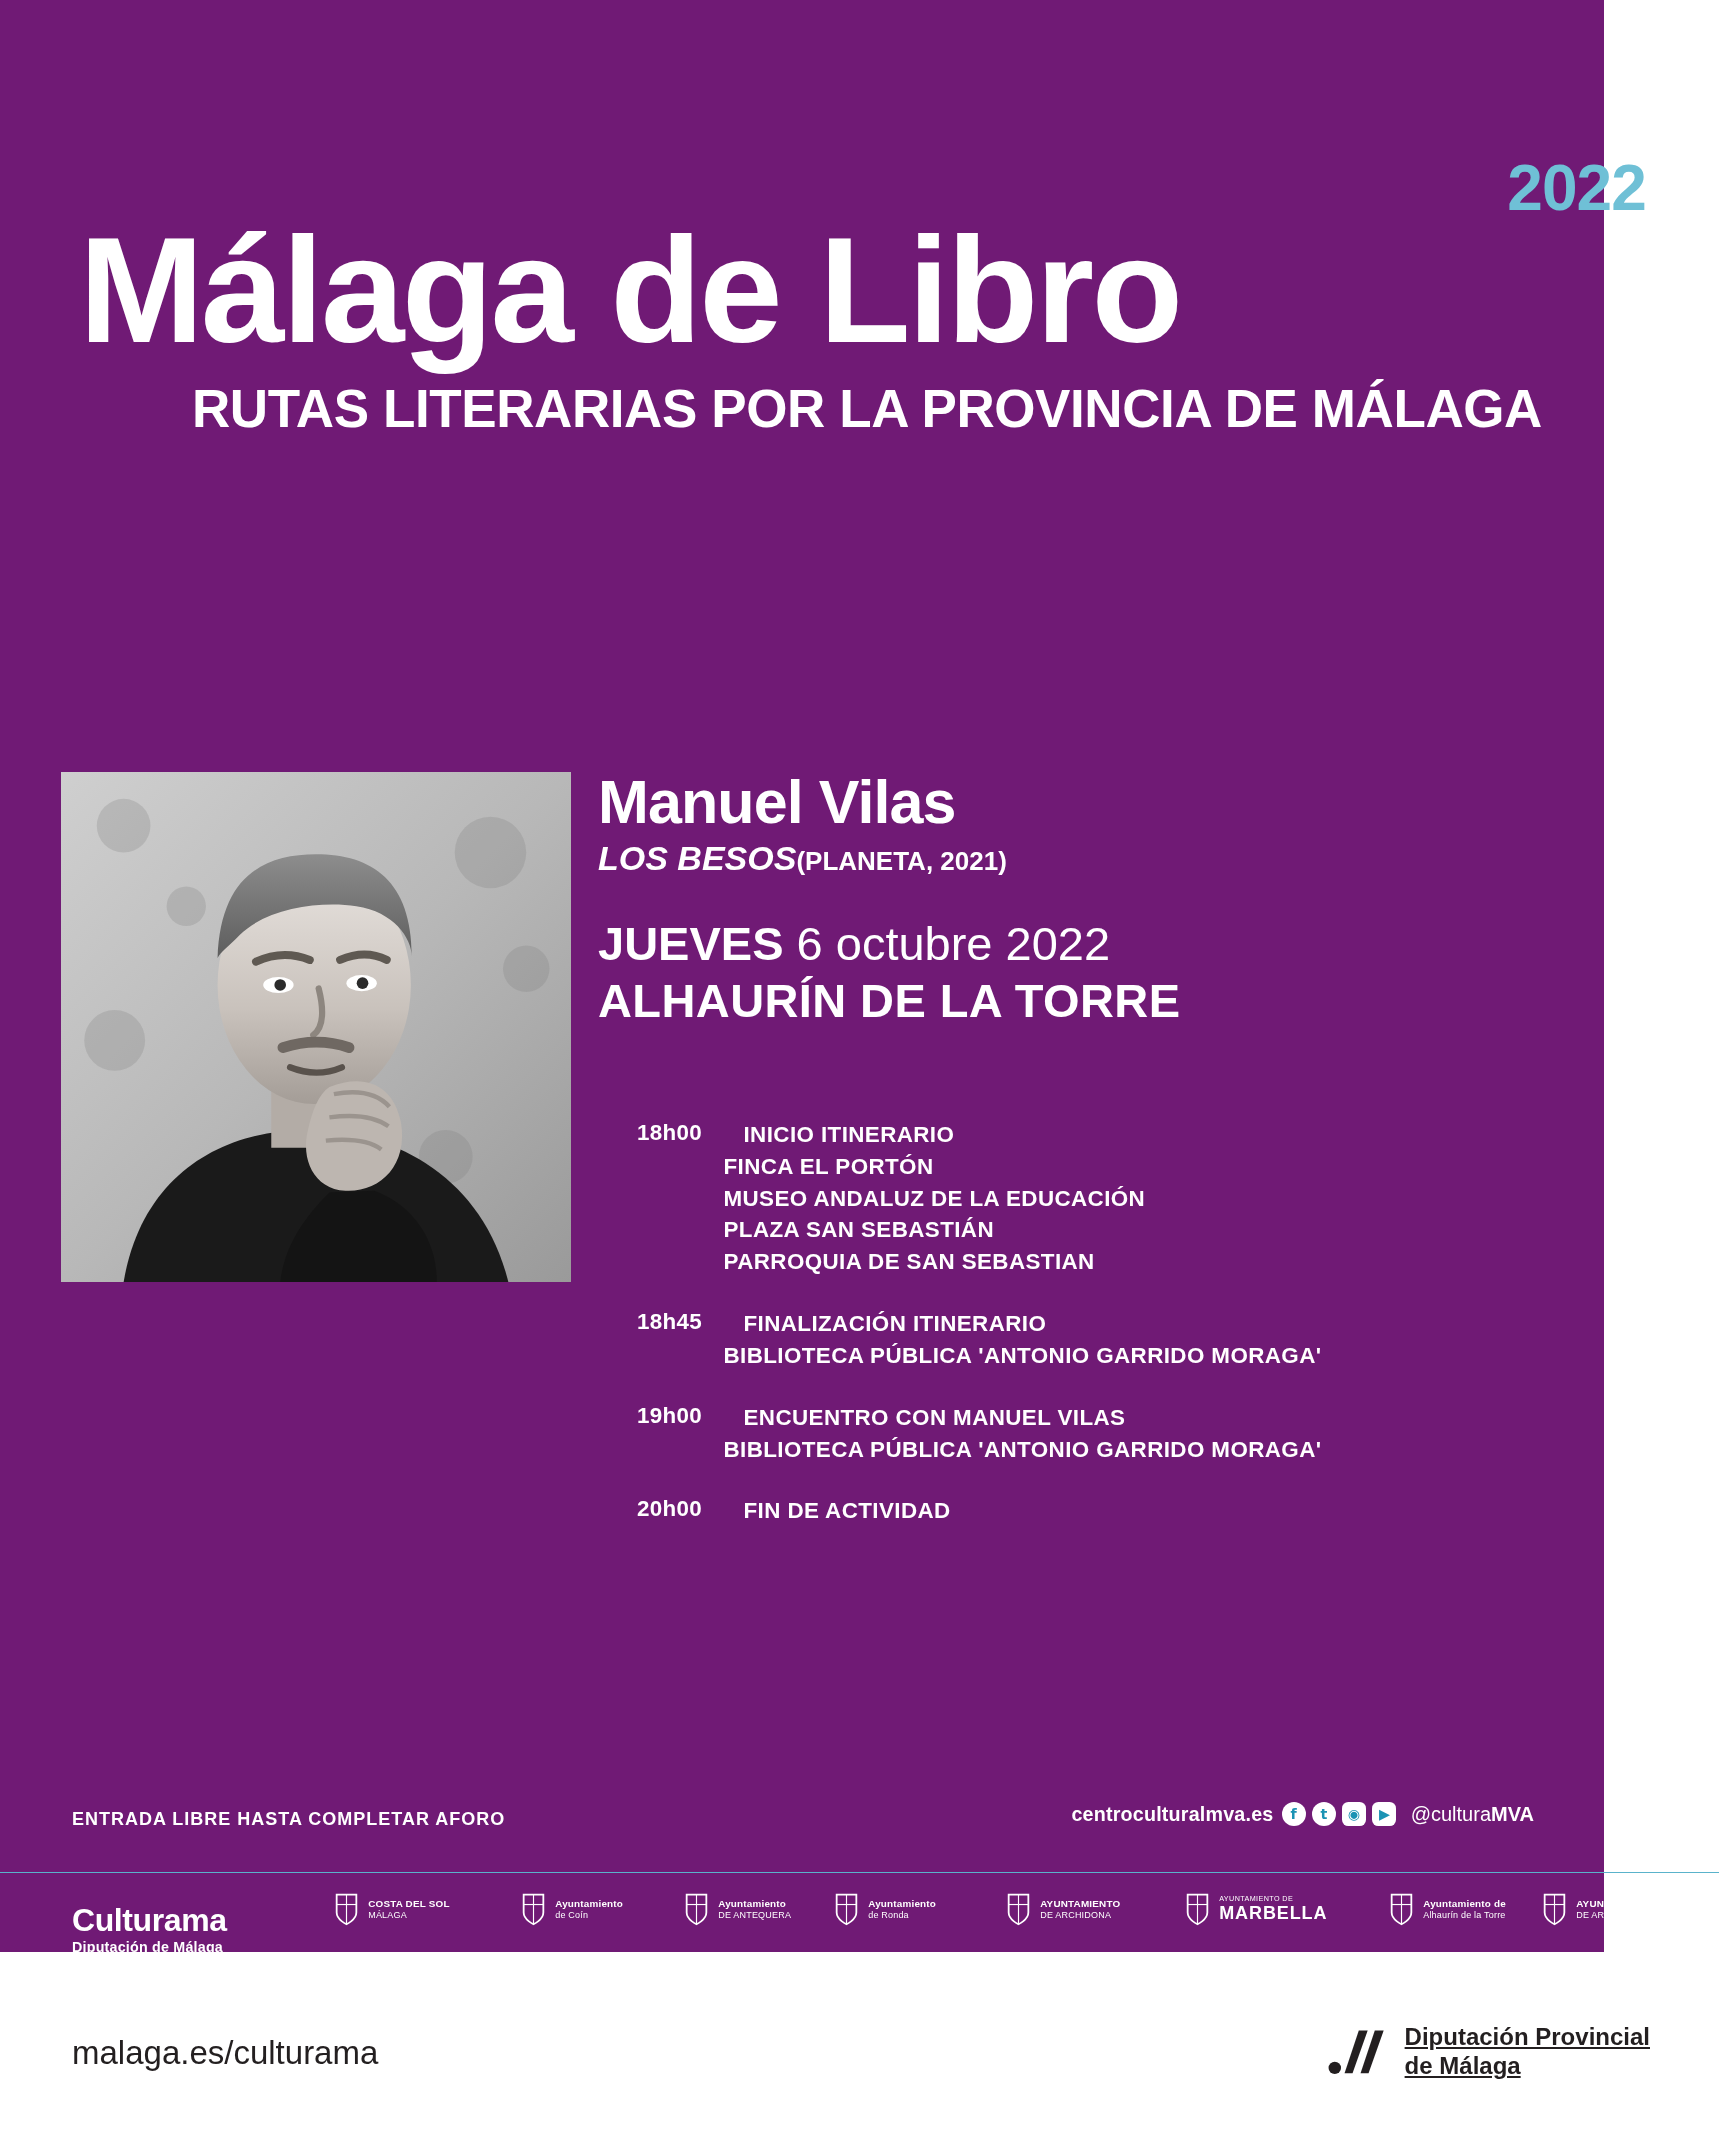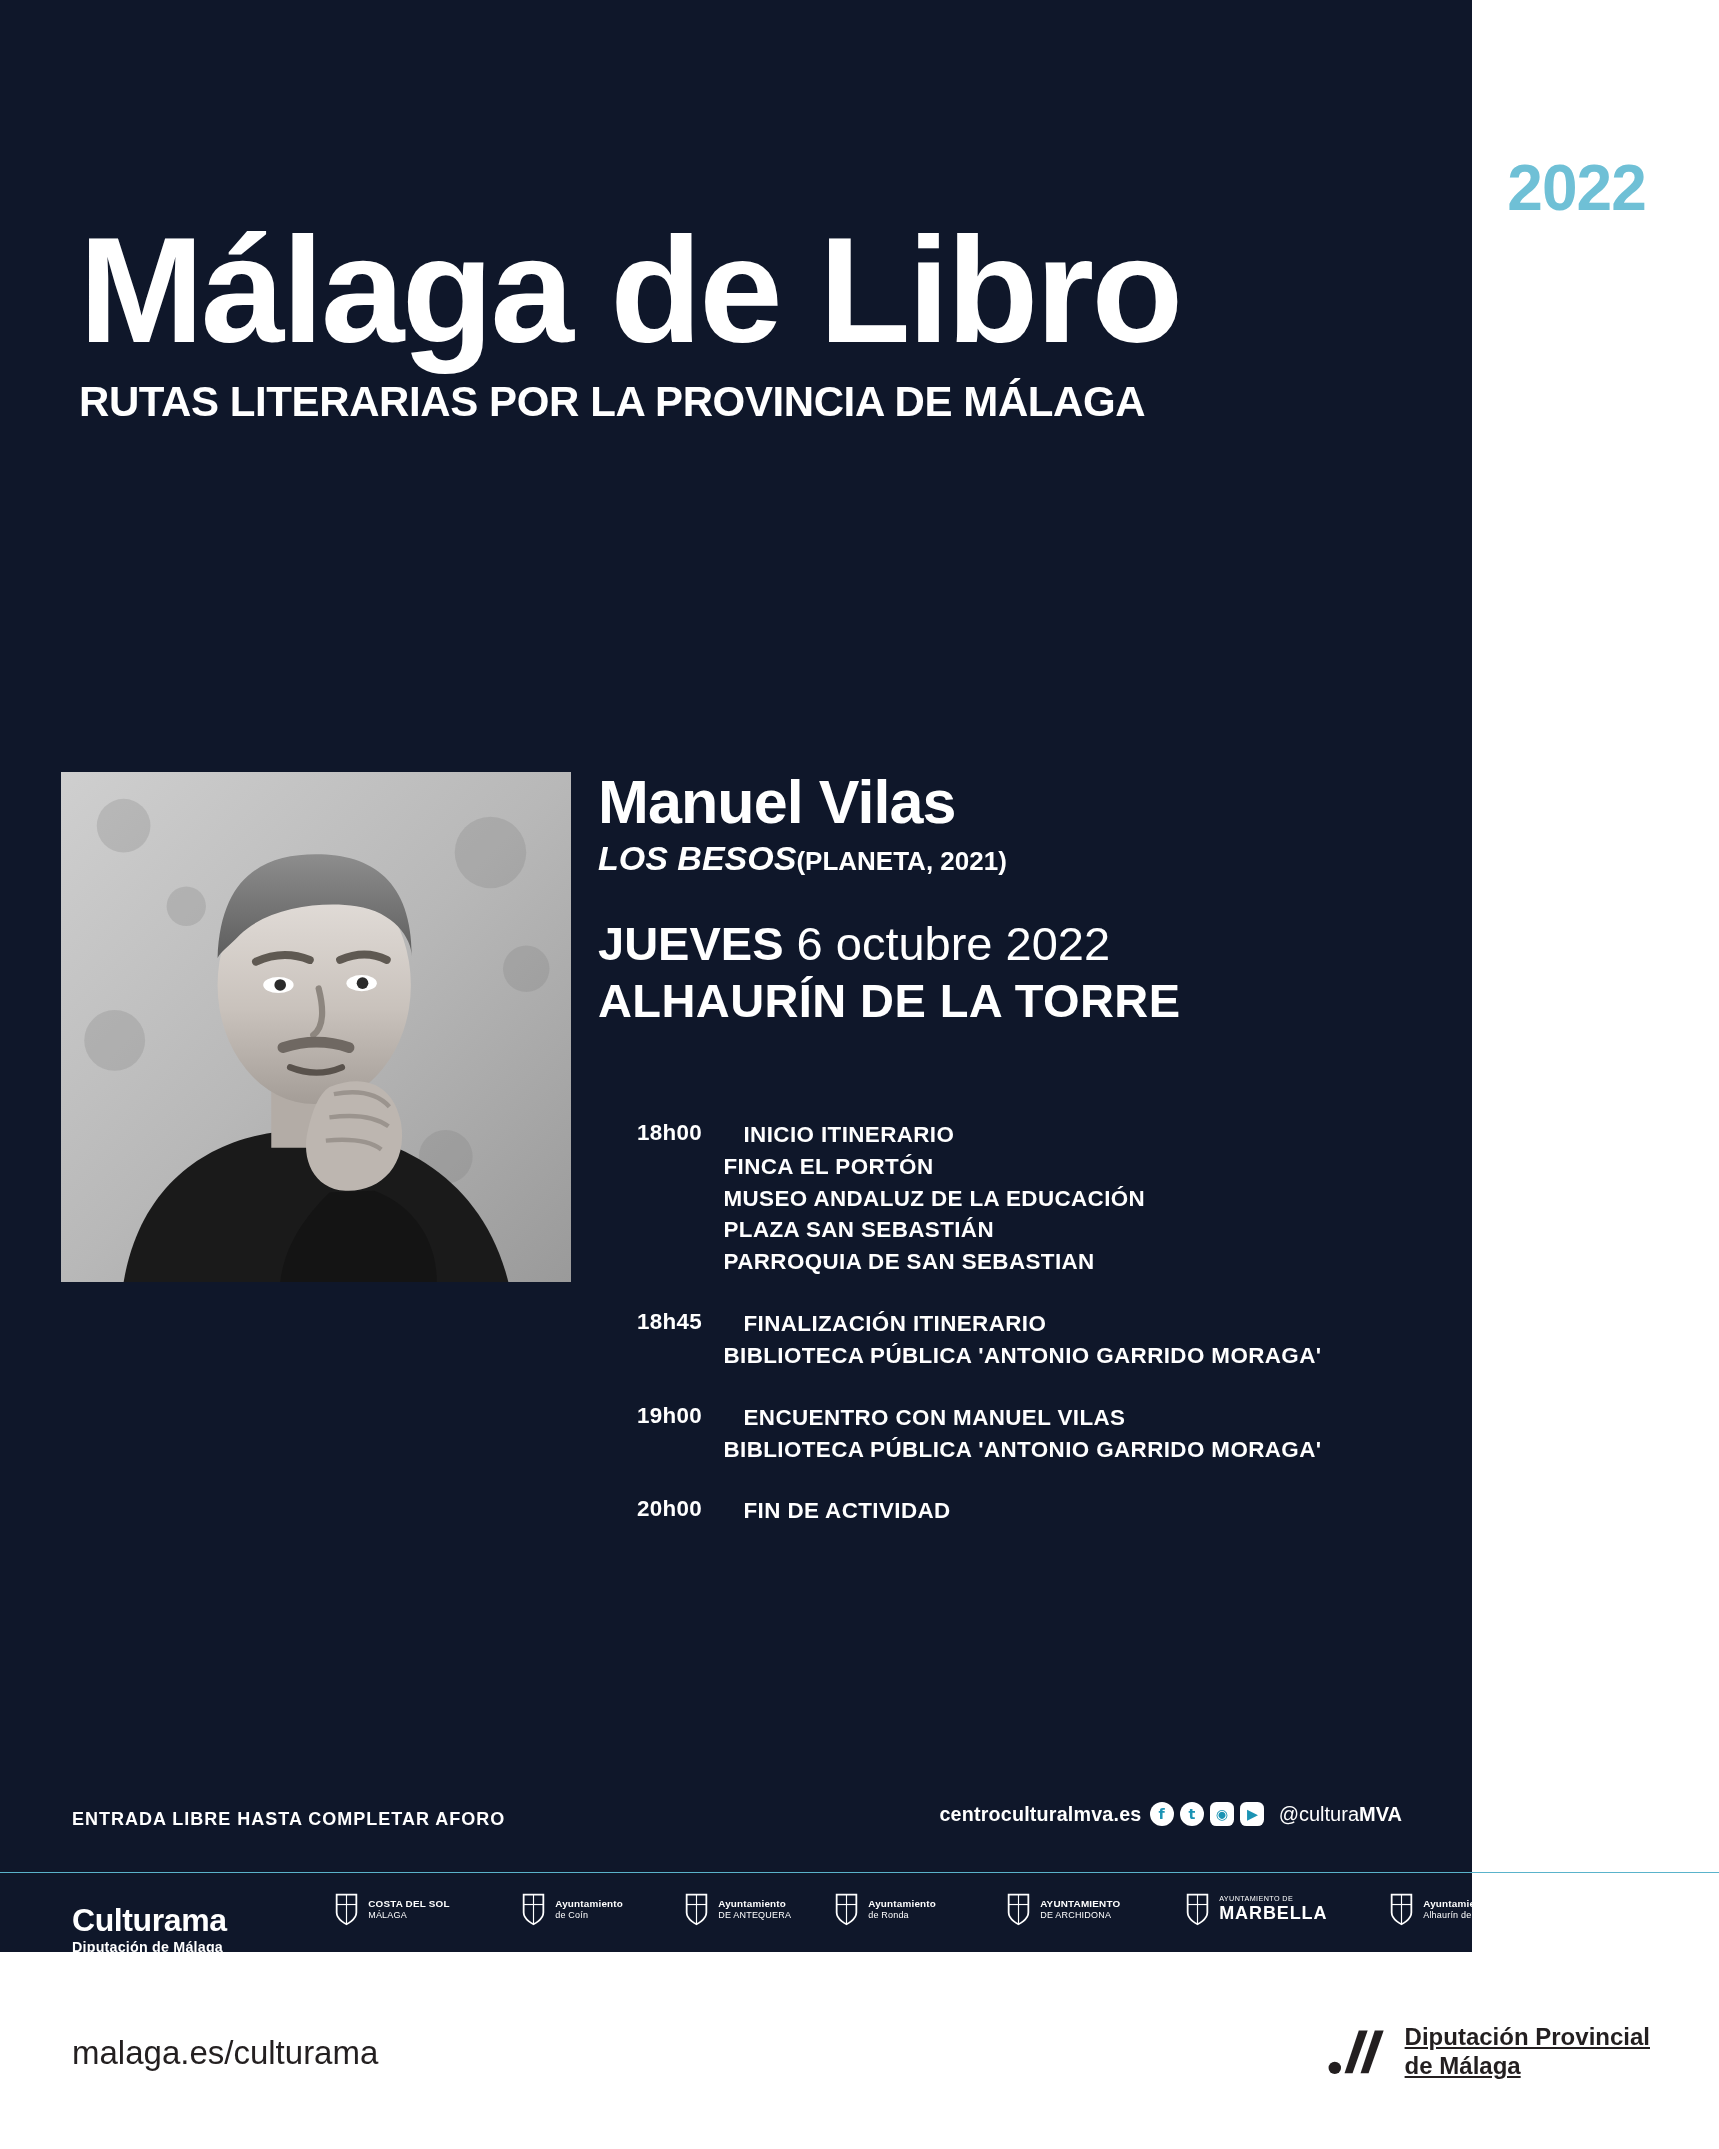--- a/index.html
+++ b/index.html
@@ -13,23 +13,23 @@
     position: relative;
     width: 1720px;
     height: 2149px;
     background: #ffffff;
     overflow: hidden;
   }
   
   .panel {
     position: absolute;
     left: 0; top: 0;
-    width: 1472px;
+    width: 1604px;
     height: 1952px;
-    background: #0f172a;
+    background: #701a75;
   }
   
   .header {
     position: absolute;
     left: 79px;
     top: 215px;
     width: 1576px;
   }
   .title-row {
     position: relative;
@@ -47,25 +47,26 @@
     position: absolute;
     right: 9px;
     top: -59px;
     font-size: 64px;
     font-weight: bold;
     color: #6fc0d6;
     letter-spacing: -0.9px;
   }
   .subtitle {
     margin-top: 12.5px;
-    font-size: 42px;
+    font-size: 53px;
     font-weight: bold;
     color: #ffffff;
     letter-spacing: -0.4px;
     white-space: nowrap;
+    text-align: center;
   }
   .credit {
     margin-top: 14.3px;
     font-size: 30px;
     color: #ffffff;
     white-space: nowrap;
   }
   .credit .name { font-weight: bold; letter-spacing: 0px; }
   .credit .role { font-weight: normal; font-size: 28px; letter-spacing: 0.4px; }
 

